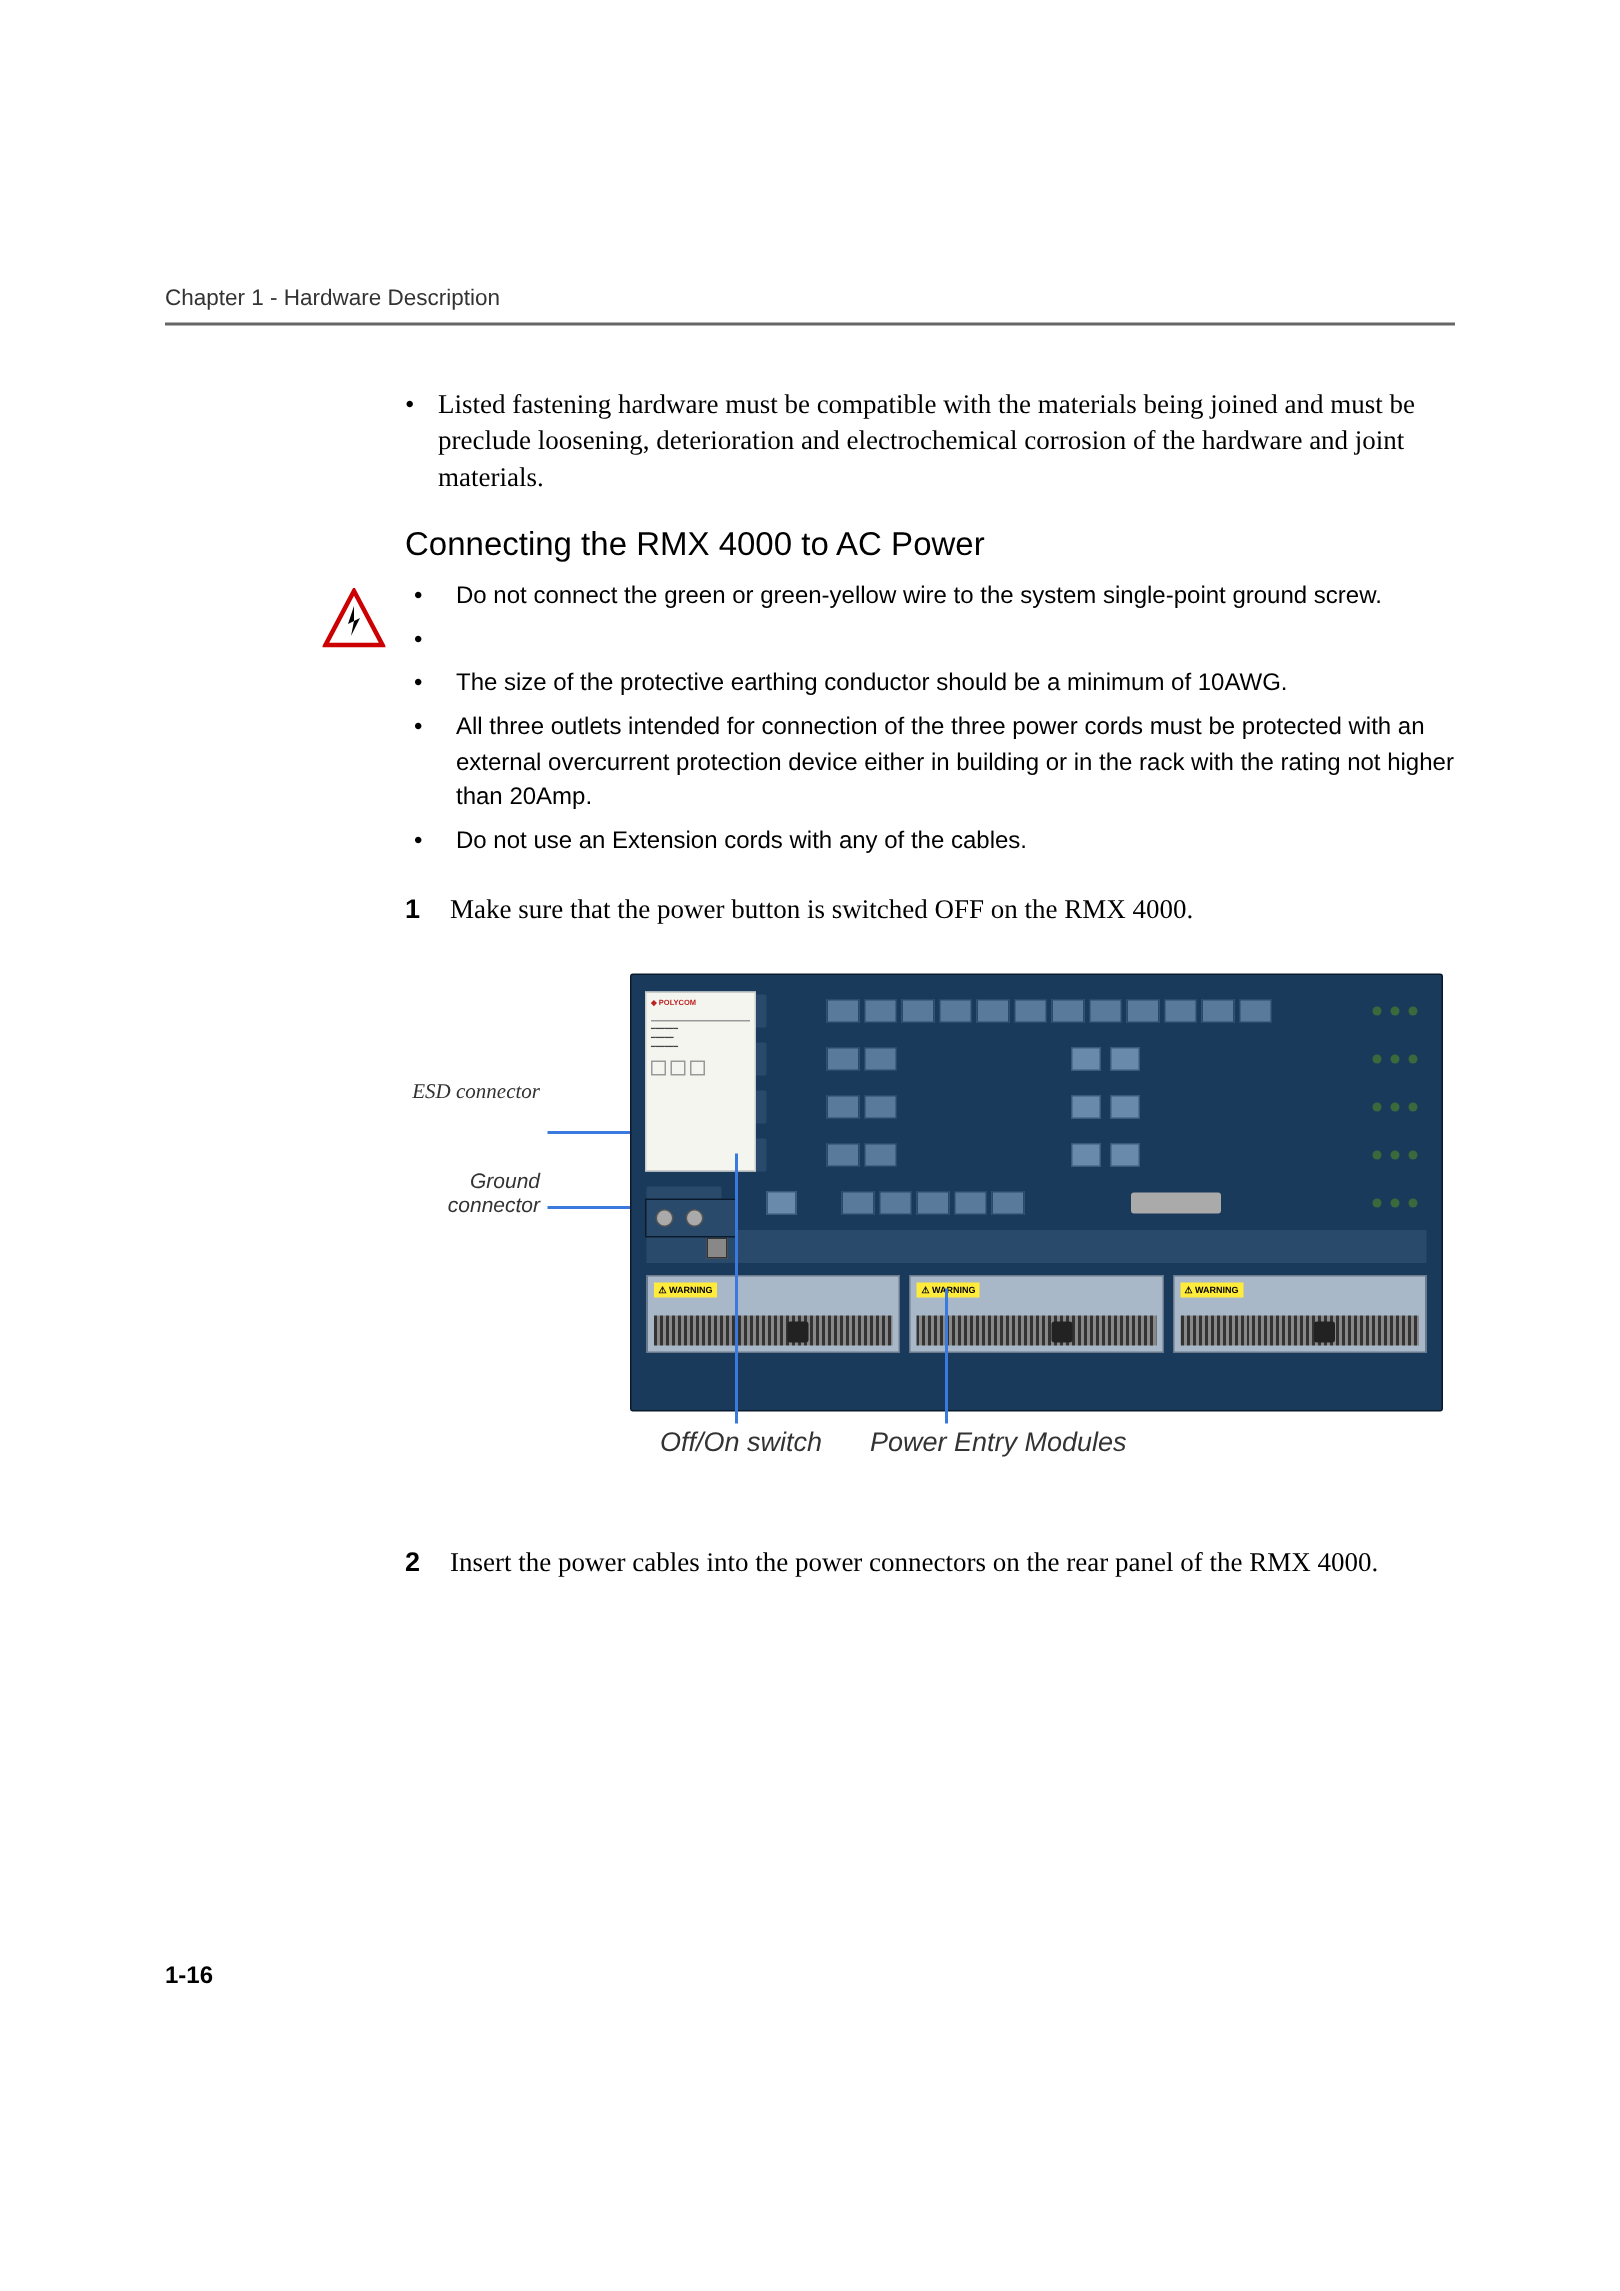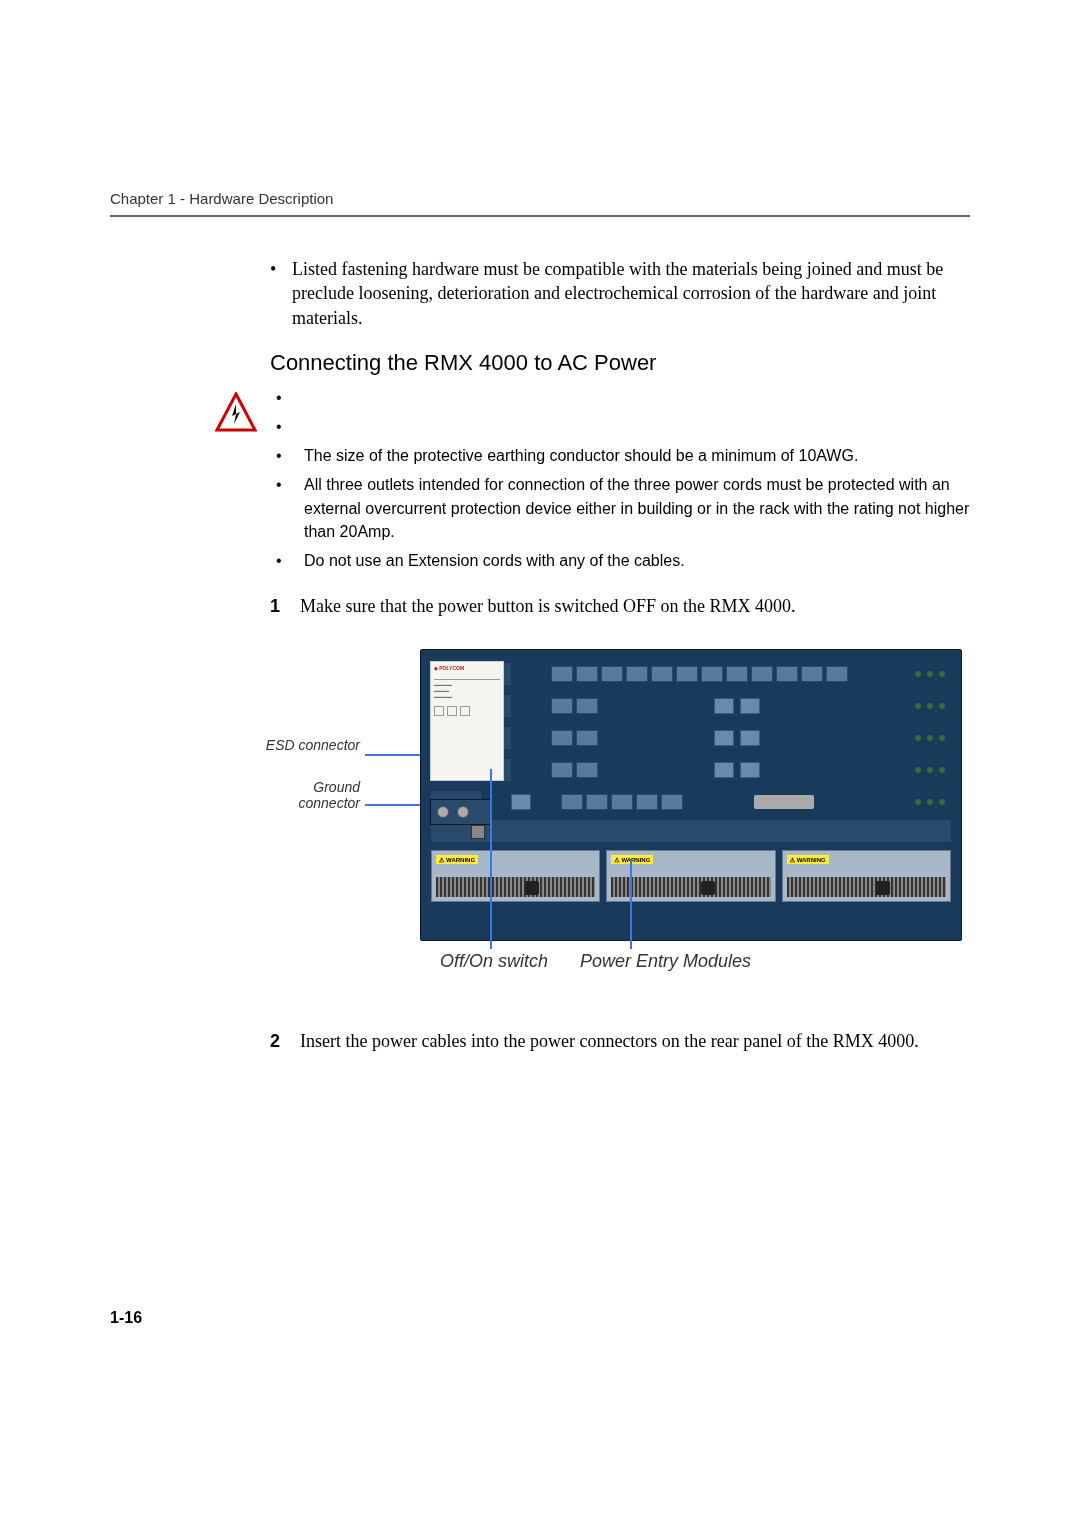--- a/index.html
+++ b/index.html
@@ -252,20 +252,21 @@
     <div class="section-heading">Connecting the RMX 4000 to AC Power</div>
 
     <div class="warn-block">
       <svg class="warn-icon" width="42" height="42" viewBox="0 0 42 42">
         <polygon points="21,2 40,38 2,38" fill="#fff" stroke="#c00" stroke-width="3"></polygon>
         <path d="M21 12 L17 24 L21 22 L19 32 L25 20 L21 22 Z" fill="#000"></path>
       </svg>
       <div class="warn-list">
         <div class="warn-item">
             <div class="dot">•</div>
+            <div>Do not connect the green or green-yellow wire to the system single-point ground screw.</div>
           </div>
         <div class="warn-item">
             <div class="dot">•</div>
           </div>
         <div class="warn-item">
             <div class="dot">•</div>
             <div>The size of the protective earthing conductor should be a minimum of 10AWG.</div>
           </div>
         <div class="warn-item">
             <div class="dot">•</div>
@@ -277,21 +278,21 @@
           </div>
       </div>
     </div>
 
     <div class="step">
       <div class="num">1</div>
       <div>Make sure that the power button is switched OFF on the RMX 4000.</div>
     </div>
 
     <div class="figure-wrap">
-      <div class="callout" style="left:-10px; top:88px; width:100px;">ESD connector</div>
+      <div class="callout" style="left:-10px; top:72px; width:100px;font-family:Liberation Serif, serif;">ESD connector</div>
       <div class="callout" style="left:-10px; top:130px; width:100px;">Ground connector</div>
 
       <div class="pointer-h" style="left:95px; top:105px; width:70px;"></div>
       <div class="pointer-h" style="left:95px; top:155px; width:70px;"></div>
 
       <div class="device">
         <div class="device-inner">
           <div class="slot">
             <div class="slot-label"></div>
             <div class="port-row" style="margin-left:40px;">

